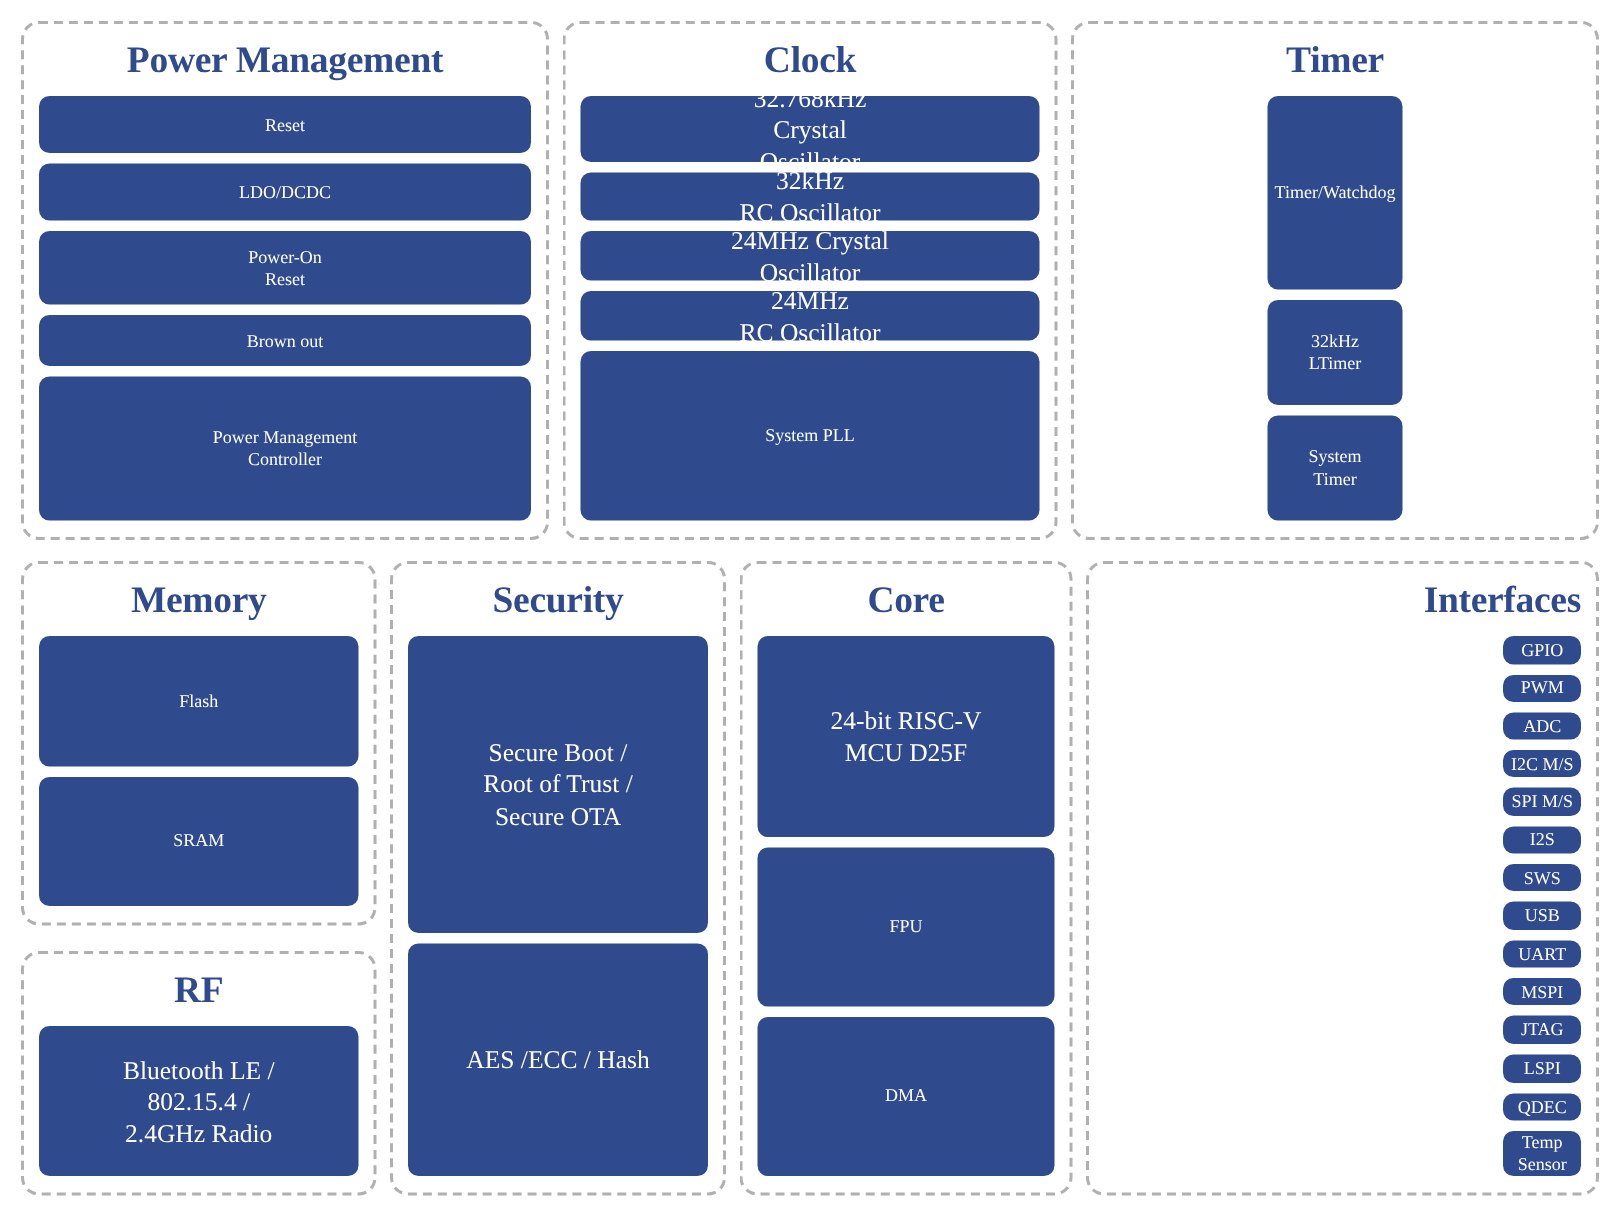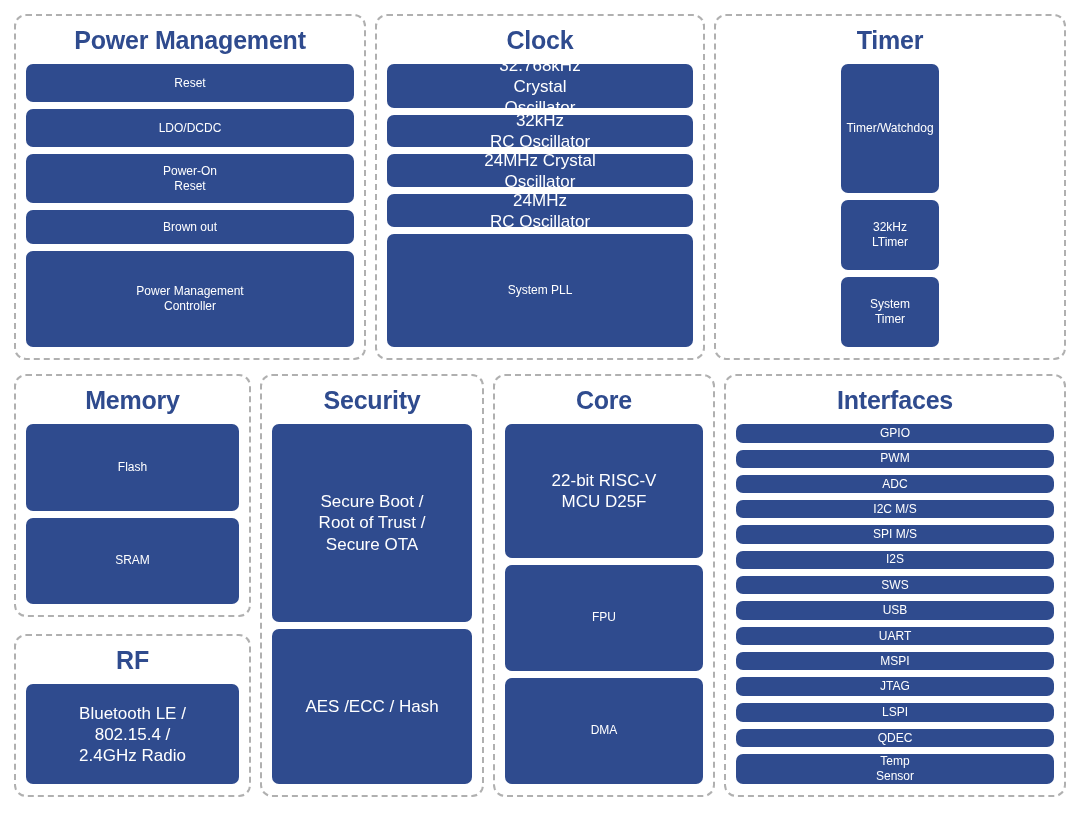--- a/index.html
+++ b/index.html
@@ -13,20 +13,21 @@
     font-family: "Liberation Sans", sans-serif;
     overflow: hidden;
   }
 
   #diagram {
     position: relative;
     width: 1080px;
     height: 815px;
     box-sizing: border-box;
     padding: 14px 14px;
+    font-family: Liberation Serif, serif;
   }
 
   
   .panel {
     position: absolute;
     box-sizing: border-box;
     border: 2px dashed #b0b0b0;
     border-radius: 12px;
     background: #ffffff;
     display: flex;
@@ -80,21 +81,21 @@
 
   
   #panel-power     { left: 14px;  top: 14px;  width: 352px; height: 346px; }
   #panel-clock     { left: 375px; top: 14px;  width: 330px; height: 346px; }
   #panel-timer     { left: 714px; top: 14px;  width: 352px; height: 346px; align-items: center; }
 
   #panel-memory    { left: 14px;  top: 374px; width: 237px; height: 243px; }
   #panel-rf        { left: 14px;  top: 634px; width: 237px; height: 163px; }
   #panel-security  { left: 260px; top: 374px; width: 224px; height: 423px; }
   #panel-core      { left: 493px; top: 374px; width: 222px; height: 423px; }
-  #panel-interfaces{ left: 724px; top: 374px; width: 342px; height: 423px; }
+  #panel-interfaces{ left: 724px; top: 374px; width: 342px; height: 423px; align-items: flex-end; }
 
   
   #panel-power .row.r1 { height: 83px; }
   #panel-power .row.r2 { height: 90px; }
   #panel-power .row.r3 { height: 73px; }
 
   #panel-clock .row.r1 { height: 83px; }
   #panel-clock .row.r2 { height: 73px; }
   #panel-clock .row.r3 { height: 78px; }
 
@@ -196,21 +197,21 @@
       <div class="row grow">
         <div class="blk small">AES /ECC / Hash</div>
       </div>
     </div>
   </section>
 
   <section class="panel" id="panel-core">
     <div class="panel-title">Core</div>
     <div class="panel-body">
       <div class="row grow">
-        <div class="blk small">22-bit RISC-V
+        <div class="blk small">24-bit RISC-V
 MCU D25F</div>
       </div>
       <div class="row grow">
         <div class="blk">FPU</div>
       </div>
       <div class="row grow">
         <div class="blk">DMA</div>
       </div>
     </div>
   </section>

